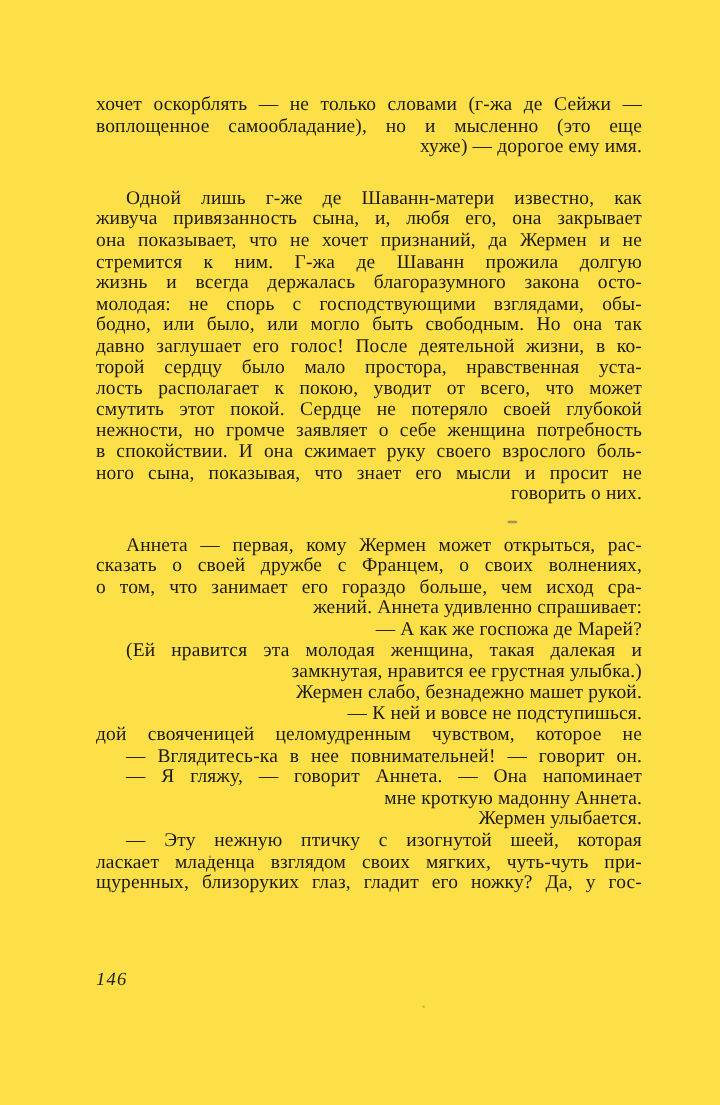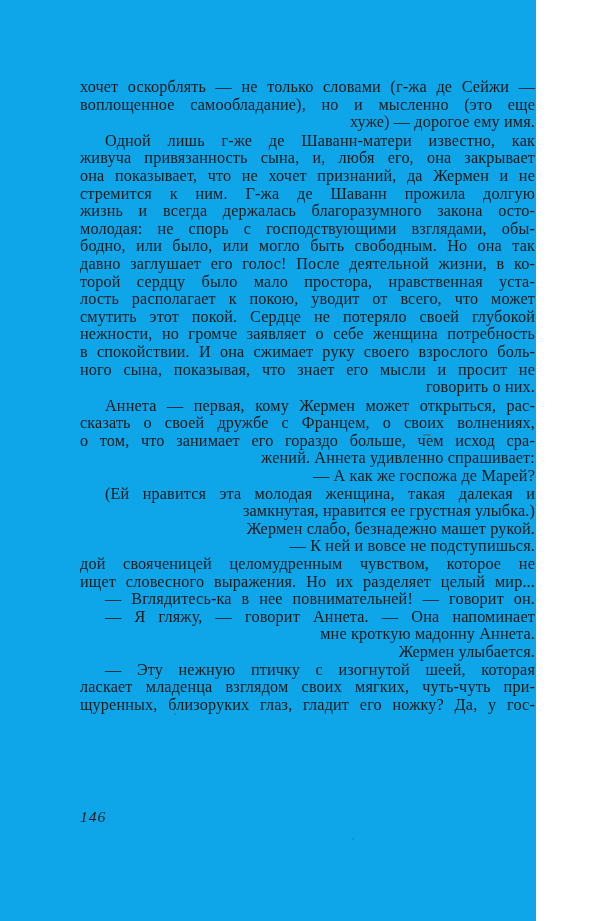--- a/index.html
+++ b/index.html
@@ -2,23 +2,23 @@
 <html><head>
 <meta charset="utf-8">
 <style>
   html, body {
     margin: 0;
     padding: 0;
     background: #ffffff;
   }
   .page {
     position: relative;
-    width: 536px;
+    width: 600px;
     height: 921px;
-    background: #0ea5e9;
+    background: #fde047;
     overflow: hidden;
     font-family: "Liberation Serif", "DejaVu Serif", serif;
   }
   .text-block {
     position: absolute;
     left: 80px;
     top: 79px;
     width: 455px;
     font-size: 16.2px;
     line-height: 17.6px;
@@ -32,21 +32,21 @@
   }
   .line.j {
     white-space: normal;
     text-align: justify;
     text-align-last: justify;
   }
   .line.i {
     text-indent: 25px;
   }
   .line.g {
-    margin-top: 1px;
+    margin-top: 25px;
   }
   .page-number {
     position: absolute;
     left: 80px;
     top: 808px;
     width: 455px;
     text-align: left;
     font-style: italic;
     font-size: 15.5px;
     letter-spacing: 1px;
@@ -122,21 +122,20 @@
 
       <div class="line">замкнутая, нравится ее грустная улыбка.)</div>
 
       <div class="line i">Жермен слабо, безнадежно машет рукой.</div>
 
       <div class="line i">— К ней и вовсе не подступишься.</div>
 
 
       <div class="line j">дой свояченицей целомудренным чувством, которое не</div>
 
-      <div class="line j">ищет словесного выражения. Но их разделяет целый мир...</div>
 
       <div class="line j i">— Вглядитесь-ка в нее повнимательней! — говорит он.</div>
 
       <div class="line j i">— Я гляжу, — говорит Аннета. — Она напоминает</div>
 
       <div class="line">мне кроткую мадонну Аннета.</div>
 
       <div class="line i">Жермен улыбается.</div>
 
       <div class="line j i">— Эту нежную птичку с изогнутой шеей, которая</div>

